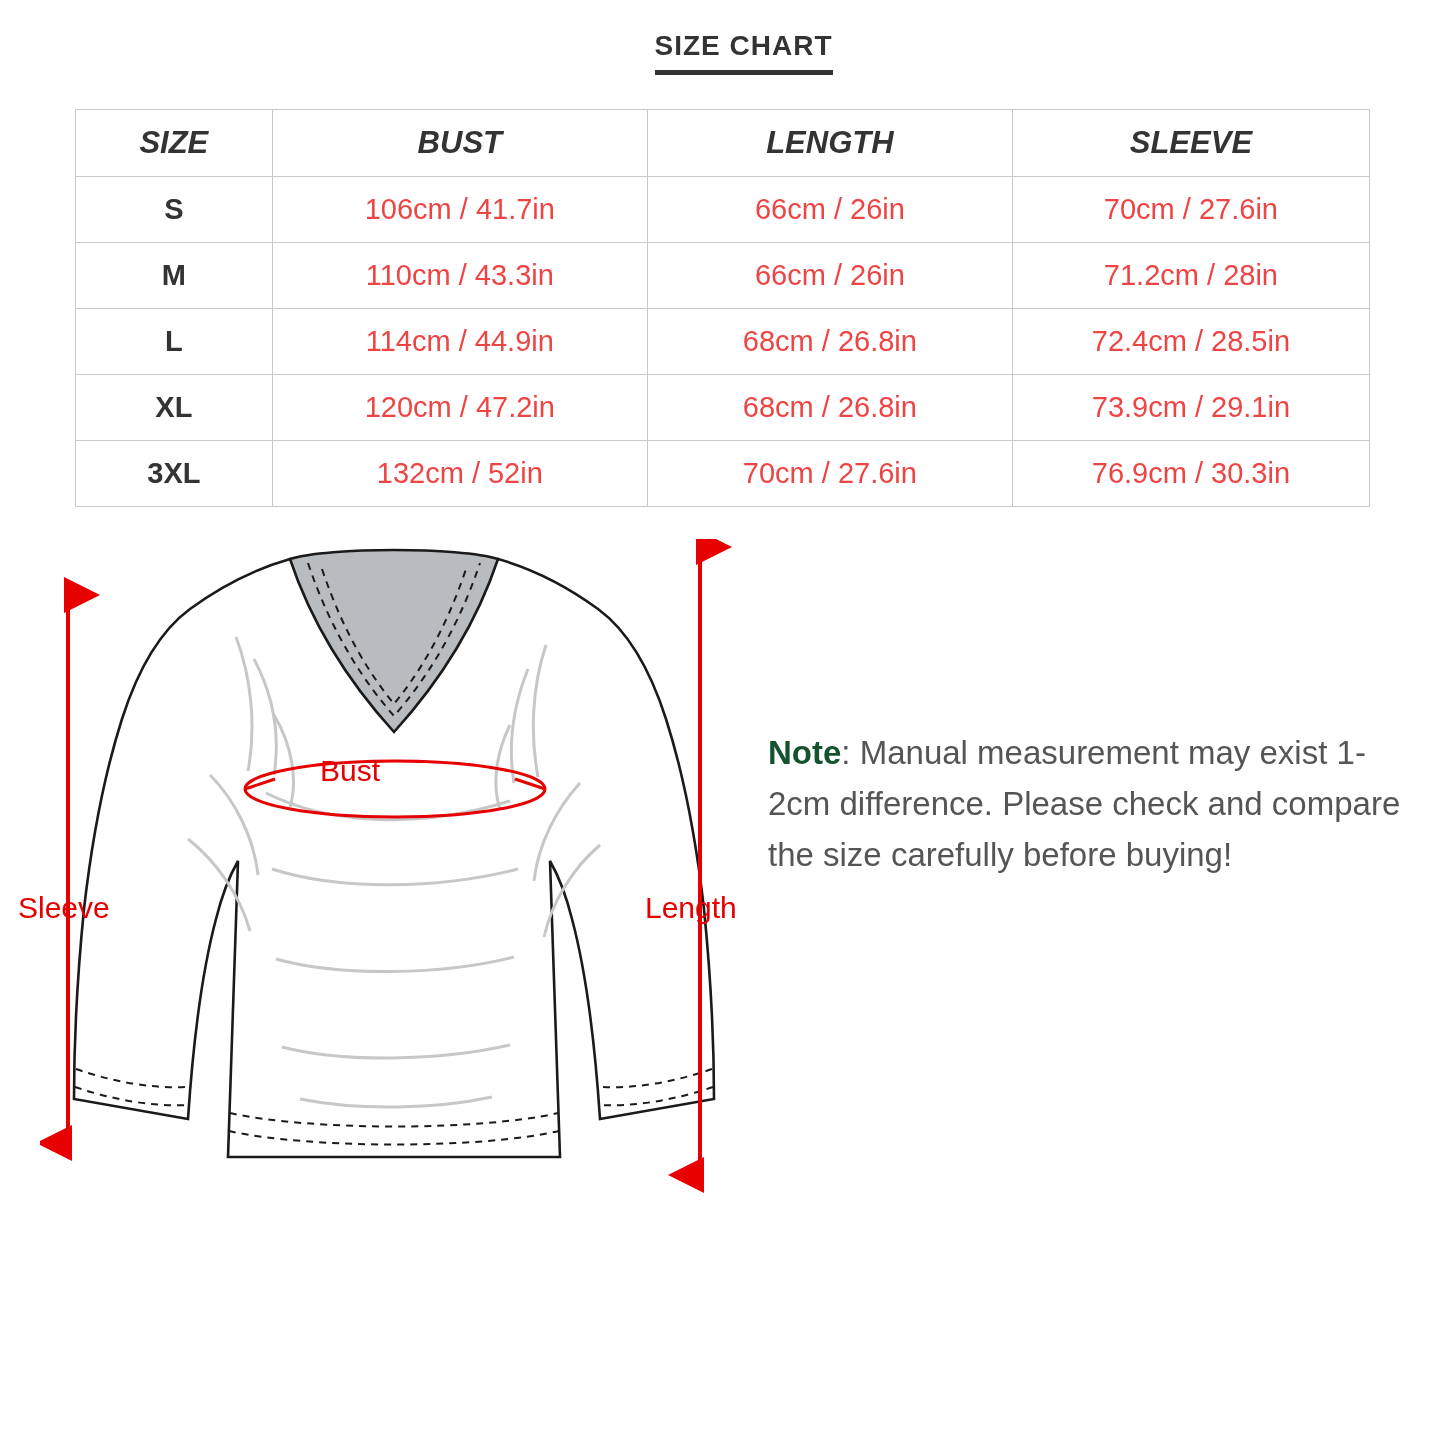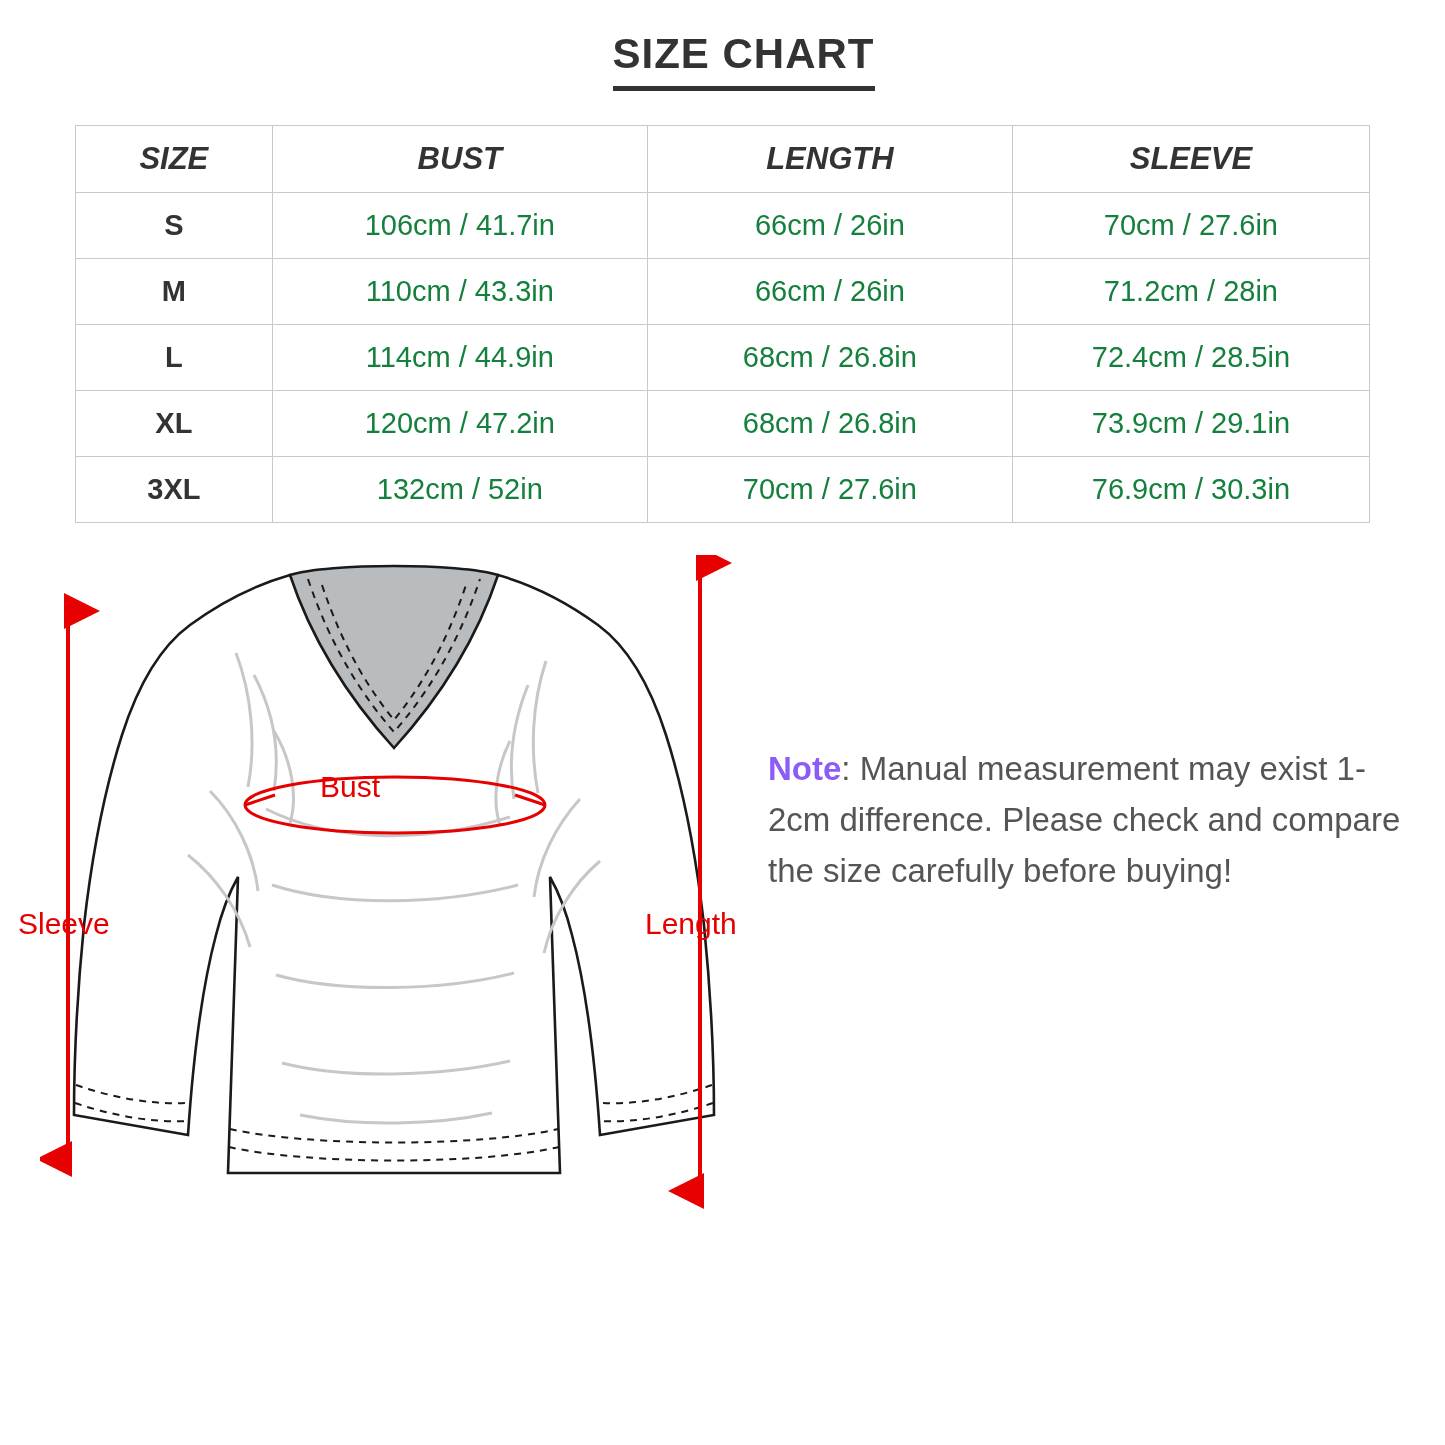--- a/index.html
+++ b/index.html
@@ -17,21 +17,21 @@
   }
 
   
   .title-wrap {
     width: 100%;
     text-align: center;
     padding-top: 30px;
   }
   .title {
     display: inline-block;
-    font-size: 42px;
+    font-size: 28px;
     font-weight: bold;
     letter-spacing: 1px;
     color: #333333;
     border-bottom: 5px solid #333333;
     padding-bottom: 8px;
     margin-left: 42px;
   }
 
   
   .table-wrap {
@@ -40,21 +40,21 @@
   }
   table.size-table {
     width: 100%;
     border-collapse: collapse;
     table-layout: fixed;
   }
   table.size-table th,
   table.size-table td {
     border: 1px solid #c9c9c9;
     text-align: center;
-    color: #15803d;
+    color: #ef4444;
   }
   table.size-table th {
     font-size: 31px;
     font-weight: bold;
     height: 64px;
     color: #333333;
     font-style: italic;
   }
   table.size-table td {
     font-size: 29px;
@@ -86,21 +86,21 @@
 
   .note {
     position: absolute;
     left: 768px;
     top: 188px;
     width: 640px;
     font-size: 33px;
     line-height: 1.55;
     color: #555555;
   }
-  .note b { color: #8b5cf6; font-weight: bold; }
+  .note b { color: #14532d; font-weight: bold; }
 
   .red-label {
     position: absolute;
     color: #e60000;
     font-size: 30px;
   }
   .lbl-sleeve { left: 18px; top: 352px; }
   .lbl-length { left: 645px; top: 352px; }
   .lbl-bust  { left: 320px; top: 215px; font-size: 30px; }
 </style>

